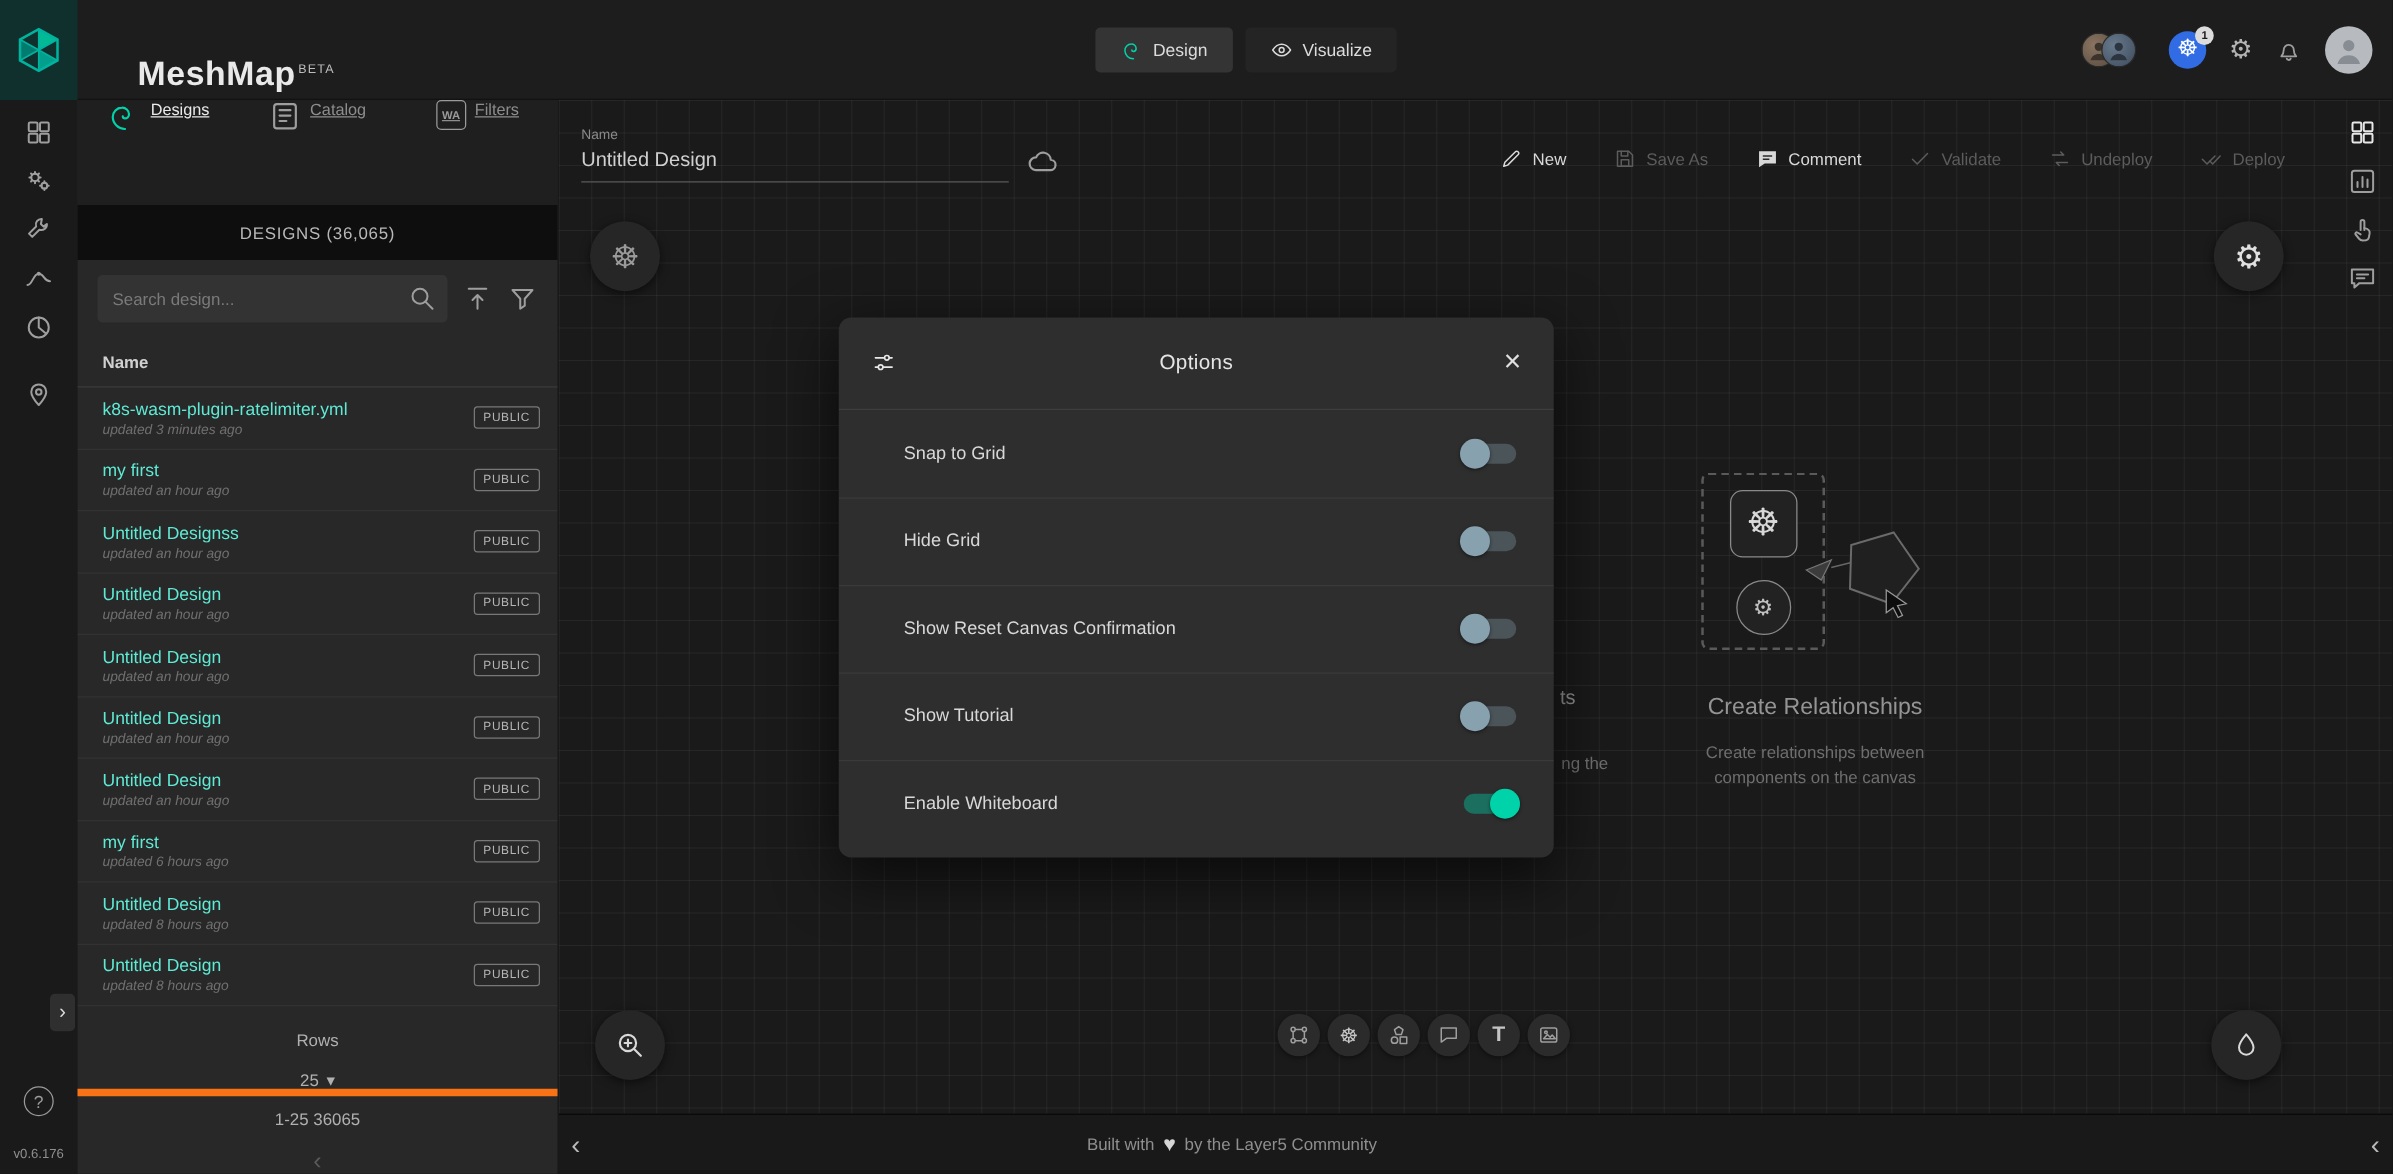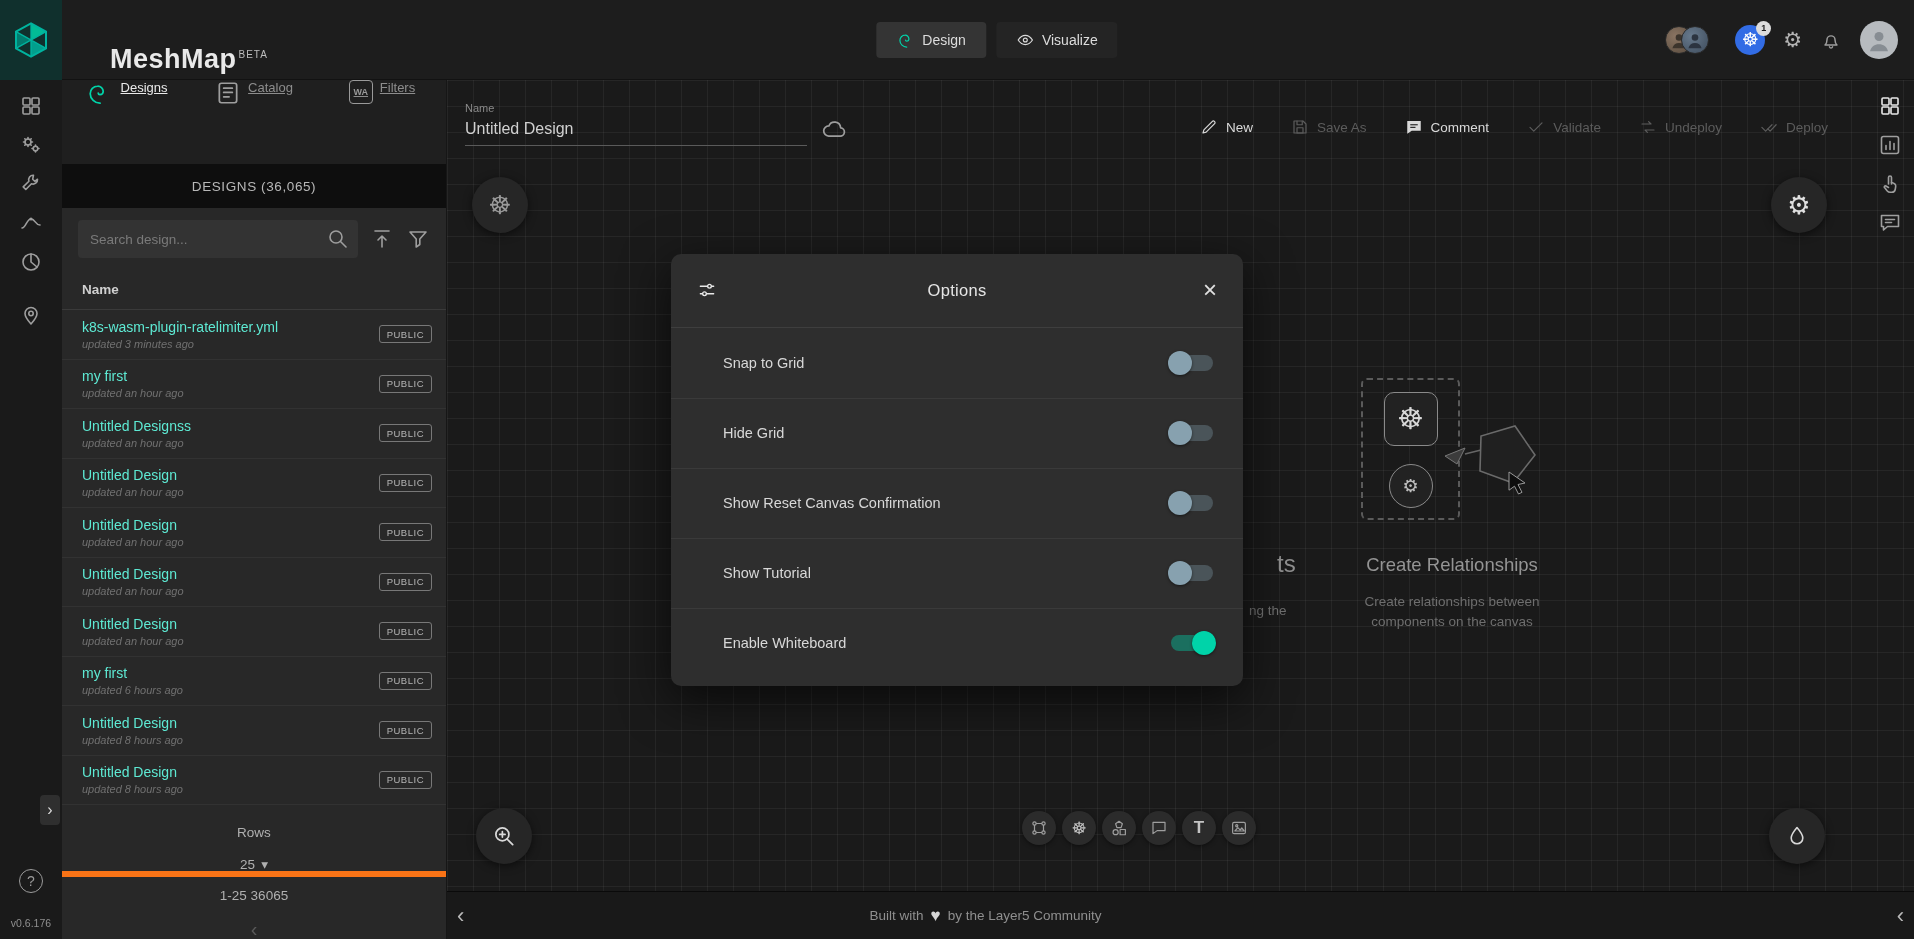--- a/index.html
+++ b/index.html
@@ -73,21 +73,21 @@
   .action .fillic{fill:#d9d9d9;}
   .action.disabled{color:#5c5c5c;}
   .action.disabled .ic{stroke:#5c5c5c;}
   .circle-btn{position:absolute;width:56px;height:56px;border-radius:50%;background:#262626;box-shadow:0 2px 8px rgba(0,0,0,.55);display:flex;align-items:center;justify-content:center;cursor:pointer;}
   .glyph{line-height:1;}
   .dock{position:absolute;top:14px;right:12px;display:flex;flex-direction:column;gap:15px;align-items:center;}
   .dock .dicon{cursor:pointer;}
   .bottom-toolbar{position:absolute;bottom:46px;left:575px;display:flex;gap:6px;align-items:center;}
   .tool-circle{width:34px;height:34px;border-radius:50%;background:#2b2b2b;box-shadow:0 1px 4px rgba(0,0,0,.5);display:flex;align-items:center;justify-content:center;cursor:pointer;color:#c4c4c4;}
   .tool-circle .tglyph{font-size:17px;color:#c4c4c4;}
-  .hint-frag1{position:absolute;left:830px;top:470px;color:#8f8f8f;font-size:24px;}
+  .hint-frag1{position:absolute;left:801px;top:470px;color:#8f8f8f;font-size:16px;}
   .hint-frag2{position:absolute;left:802px;top:523px;color:#707070;font-size:13.5px;}
   .rel-hint{position:absolute;left:830px;top:474px;width:350px;text-align:center;}
   .rel-title{color:#949494;font-size:18.5px;}
   .rel-desc{color:#6e6e6e;font-size:13.5px;line-height:20px;margin:16px auto 0;width:230px;}
   .dashed-box{position:absolute;left:914px;top:298px;width:99px;height:142px;border:2px dashed #5a5a5a;border-radius:6px;}
   .k8s-square{position:absolute;left:50%;transform:translateX(-50%);top:12px;width:54px;height:54px;border:1.5px solid #8a8a8a;border-radius:10px;background:#222;display:flex;align-items:center;justify-content:center;}
   .k8s-circle{position:absolute;left:50%;transform:translateX(-50%);top:84px;width:44px;height:44px;border:1.5px solid #8a8a8a;border-radius:50%;background:#222;display:flex;align-items:center;justify-content:center;}
   .pent-svg{position:absolute;left:996px;top:330px;}
 
   

